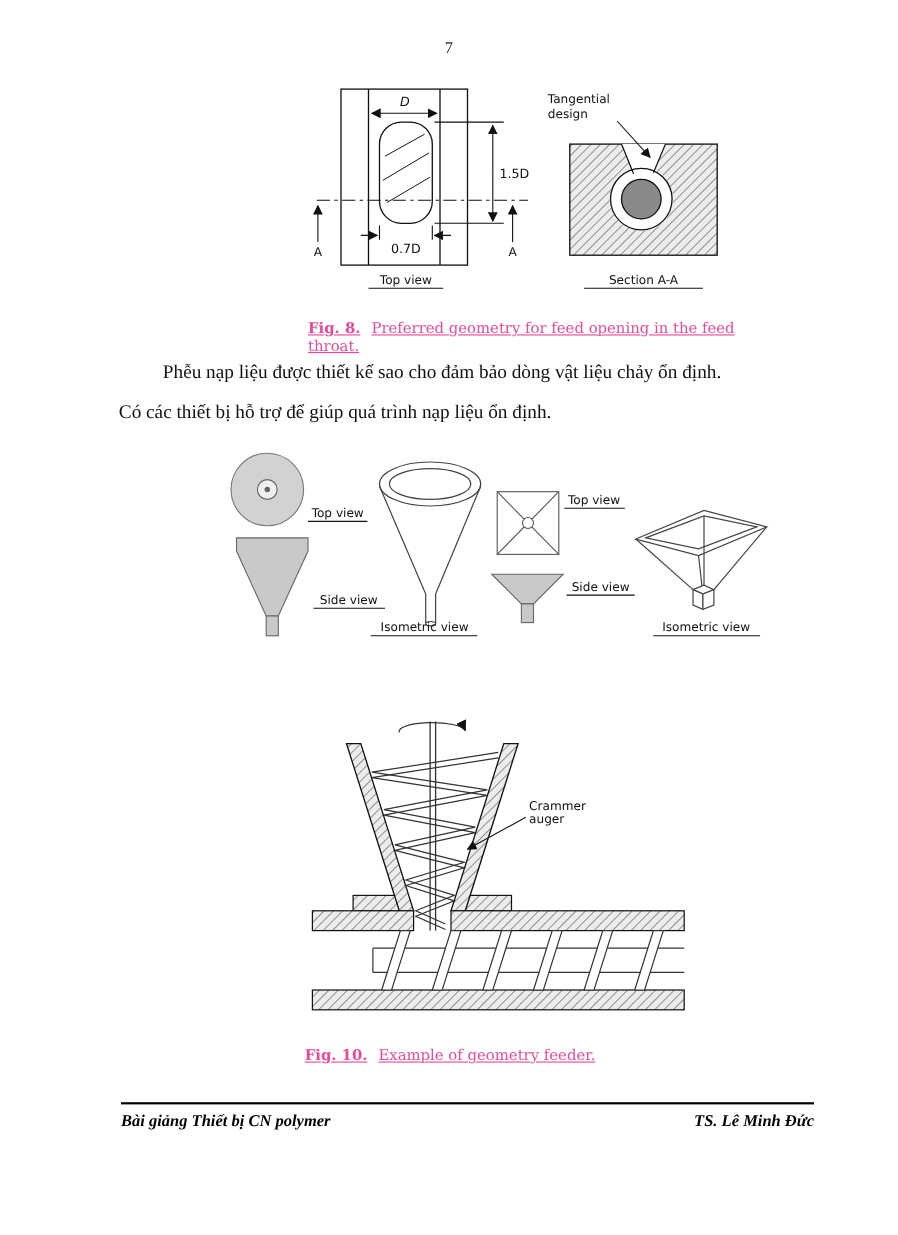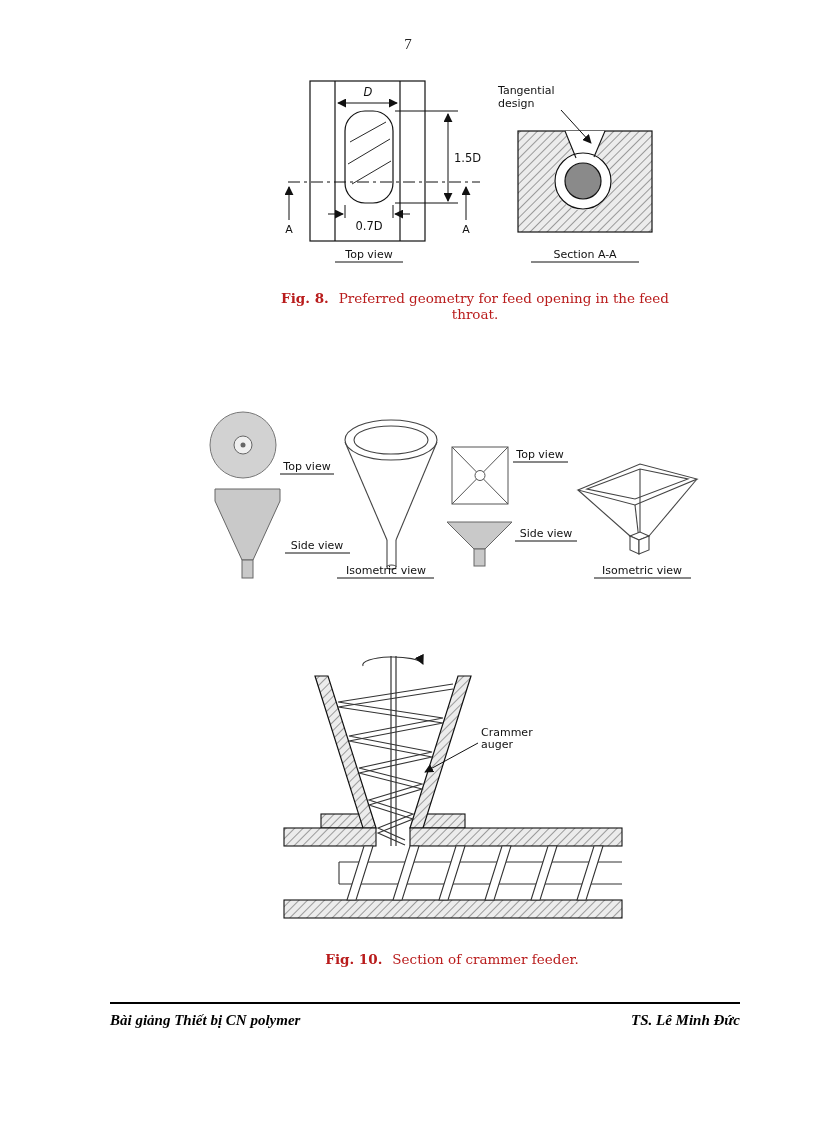--- a/index.html
+++ b/index.html
@@ -11,22 +11,22 @@
   }
   .page-number {
     position:absolute; top:36px; left:0; width:100%;
     text-align:center; font-size:15px; color:#222;
   }
   .figure { position:absolute; }
   .fig8 { left:280px; top:74px; width:390px; }
   .fig9 { left:203px; top:402px; width:500px; }
   .fig10 { left:277px; top:650px; width:350px; }
   .fig-caption {
-    text-align:center; margin-top:12px;
-    font-family:"DejaVu Serif", serif; font-size:13.5px; color:#b91c1c;
+    margin-top:12px;
+    font-family:"DejaVu Serif", serif; font-size:13.5px; color:#ec4899;text-decoration:underline;
   }
   .fig9 .fig-caption { font-size:15px; margin-top:16px; }
   .fig-caption b { margin-right:10px; }
   .body-text {
     position:absolute; left:108px; top:320px; width:640px;
     font-size:17.5px; line-height:36px; color:#111;
   }
   .body-text .line { white-space:nowrap; }
   .body-text .indent { text-indent:40px; }
   svg text { font-family:"DejaVu Sans", sans-serif; font-size:11px; fill:#111; }
@@ -108,20 +108,24 @@
 
       <text x="218" y="20" text-anchor="start">Tangential</text>
       <text x="218" y="33" text-anchor="start">design</text>
       <text x="305" y="184" text-anchor="middle">Section A-A</text>
     </svg>
     <div class="fig-caption">
       <b>Fig. 8.</b><span>Preferred geometry for feed opening in the feed throat.</span>
     </div>
   </div>
 
+  <div class="body-text">
+    <div class="line indent">Phễu nạp liệu được thiết kế sao cho đảm bảo dòng vật liệu chảy ổn định.</div>
+    <div class="line">Có các thiết bị hỗ trợ để giúp quá trình nạp liệu ổn định.</div>
+  </div>
 
   <div class="figure fig9">
     <svg width="500" height="190" viewBox="0 0 500 190">
 
       <g>
         <circle cx="40" cy="43" r="33" fill="#d2d2d2" stroke="#777" stroke-width="1"></circle>
         <circle cx="40" cy="43" r="9" fill="#efefef" stroke="#666" stroke-width="1"></circle>
         <circle cx="40" cy="43" r="2.5" fill="#666"></circle>
         <line x1="77" y1="72" x2="131" y2="72" stroke="#111" stroke-width="1"></line>
       </g>
@@ -229,21 +233,21 @@
         <polygon points="208,250 225,196 234,196 217,250" fill="#ffffff"></polygon>
         <polygon points="254,250 271,196 280,196 263,250" fill="#ffffff"></polygon>
         <polygon points="300,250 317,196 326,196 309,250" fill="#ffffff"></polygon>
       </g>
 
       <line x1="201" y1="93" x2="148" y2="122" stroke="#111" stroke-width="1" marker-end="url(#arr10)"></line>
       <text x="204" y="86" text-anchor="start">Crammer</text>
       <text x="204" y="98" text-anchor="start">auger</text>
     </svg>
     <div class="fig-caption">
-      <b>Fig. 10.</b><span>Section of crammer feeder.</span>
+      <b>Fig. 10.</b><span>Example of geometry feeder.</span>
     </div>
   </div>
 
   <div class="footer-rule"></div>
   <div class="footer">
     <span>Bài giảng Thiết bị CN polymer</span>
     <span>TS. Lê Minh Đức</span>
   </div>
 
 </div>

